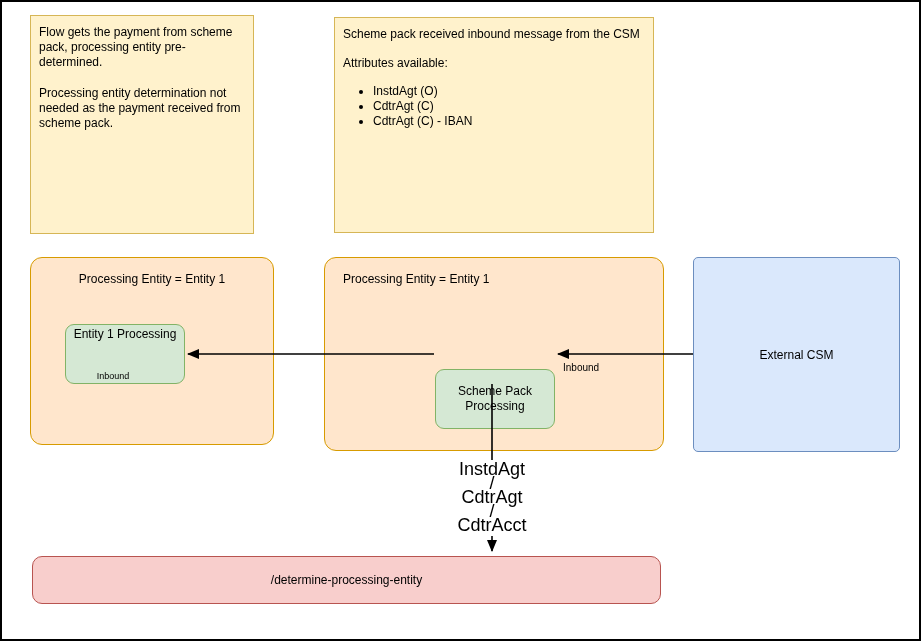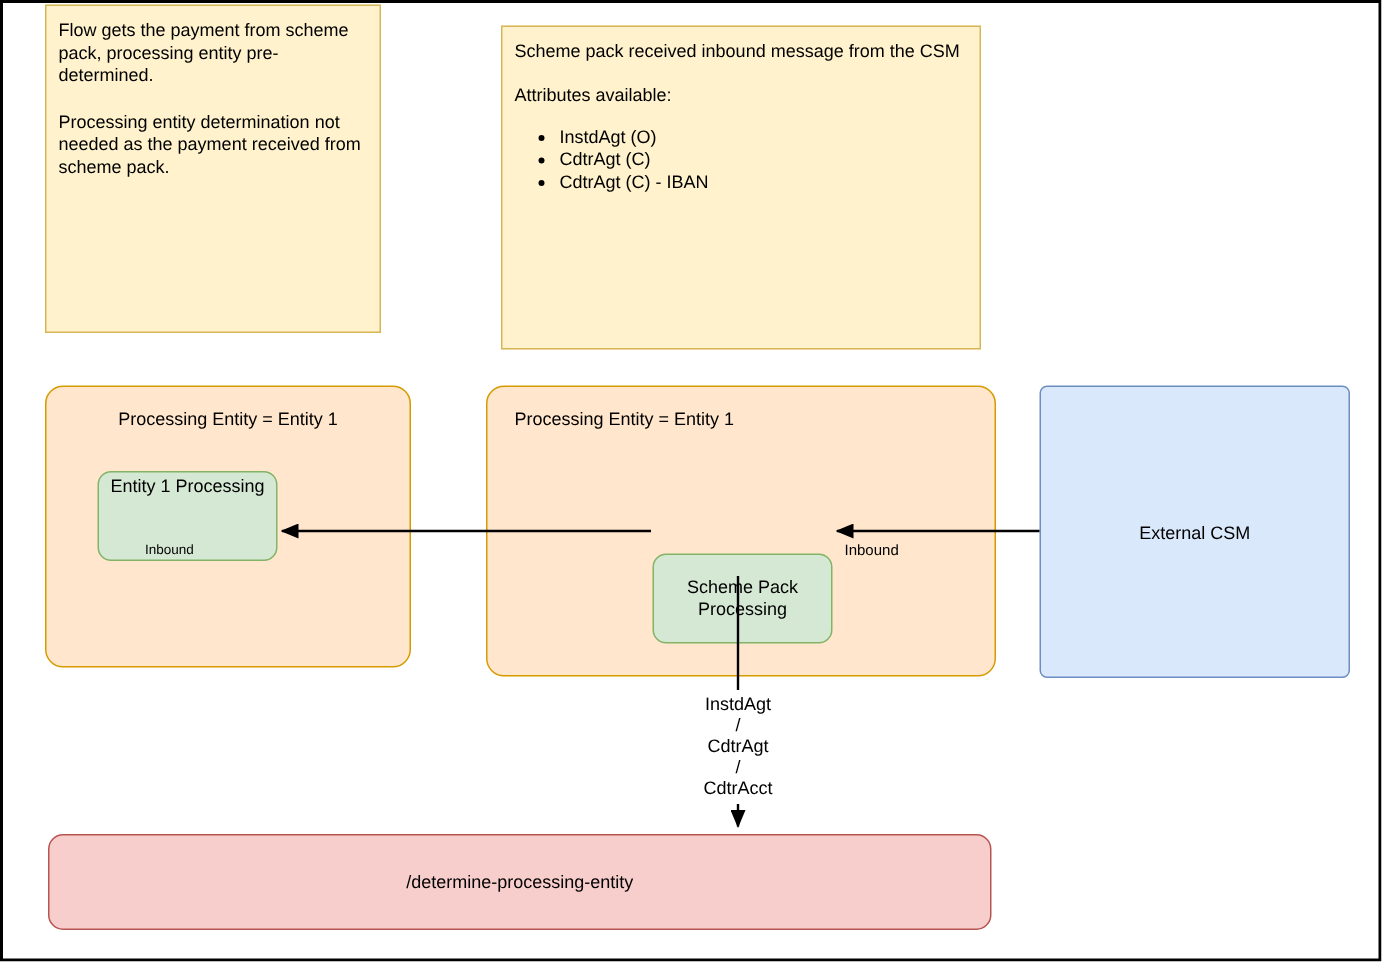--- a/index.html
+++ b/index.html
@@ -18,21 +18,21 @@
   }
   
   .note {
     position: absolute;
     background: #FFF2CC;
     border: 1px solid #D6B656;
     font-size: 12px;
     line-height: 15px;
     padding: 9px 8px;
   }
-  .note-1 { left: 28px; top: 1px; width: 224px; height: 219px; }
+  .note-1 { left: 28px; top: 13px; width: 224px; height: 219px; }
   .note-2 { left: 332px; top: 15px; width: 320px; height: 216px; }
   .note-1 .para-2 { margin-top: 16px; }
   .note-2 .attr-heading { margin-top: 14px; }
   .note-2 ul { margin: 13px 0 0 30px; }
   .note-2 ul li { margin-bottom: 0px; line-height: 15px; }
   .note-2 .conclusion { margin-top: 9px; }
   
   .group {
     position: absolute;
     background: #FFE6CC;
@@ -58,21 +58,21 @@
     width: 120px;
     height: 60px;
     display: flex;
     flex-direction: column;
     align-items: center;
     justify-content: center;
     text-align: center;
     font-size: 12px;
     line-height: 15px;
   }
-  .process-entity1 { left: 34px; top: 56px; gap: 28px; }
+  .process-entity1 { left: 34px; top: 66px; gap: 28px; }
   .process-scheme  { left: 110px; top: 67px; margin-top: 44px; }
   .process .sublabel {
     font-size: 9px;
     line-height: 11px;
     position: relative;
     left: -12px;
     margin-top: 1px;
   }
   
   .external {
@@ -85,21 +85,21 @@
     display: flex;
     align-items: center;
     justify-content: center;
     font-size: 12px;
     text-align: center;
   }
   
   .endpoint {
     position: absolute;
     left: 30px; top: 554px;
-    width: 629px; height: 64px;
+    width: 629px; height: 48px;
     background: #F8CECC;
     border: 1px solid #B85450;
     border-radius: 10px;
     display: flex;
     align-items: center;
     justify-content: center;
     font-size: 12px;
     text-align: center;
   }
   
@@ -115,21 +115,21 @@
     font-size: 10px;
     line-height: 12px;
     white-space: nowrap;
   }
   .edge-label-attrs {
     position: absolute;
     left: 450px; top: 458px;
     width: 80px;
     background: #ffffff;
     text-align: center;
-    font-size: 12px;
+    font-size: 18px;
     line-height: 14px;
     padding: 2px 0 4px 0;
     white-space: pre-line;
   }
 </style>
 </head>
 <body>
 
 <div class="canvas">
 

